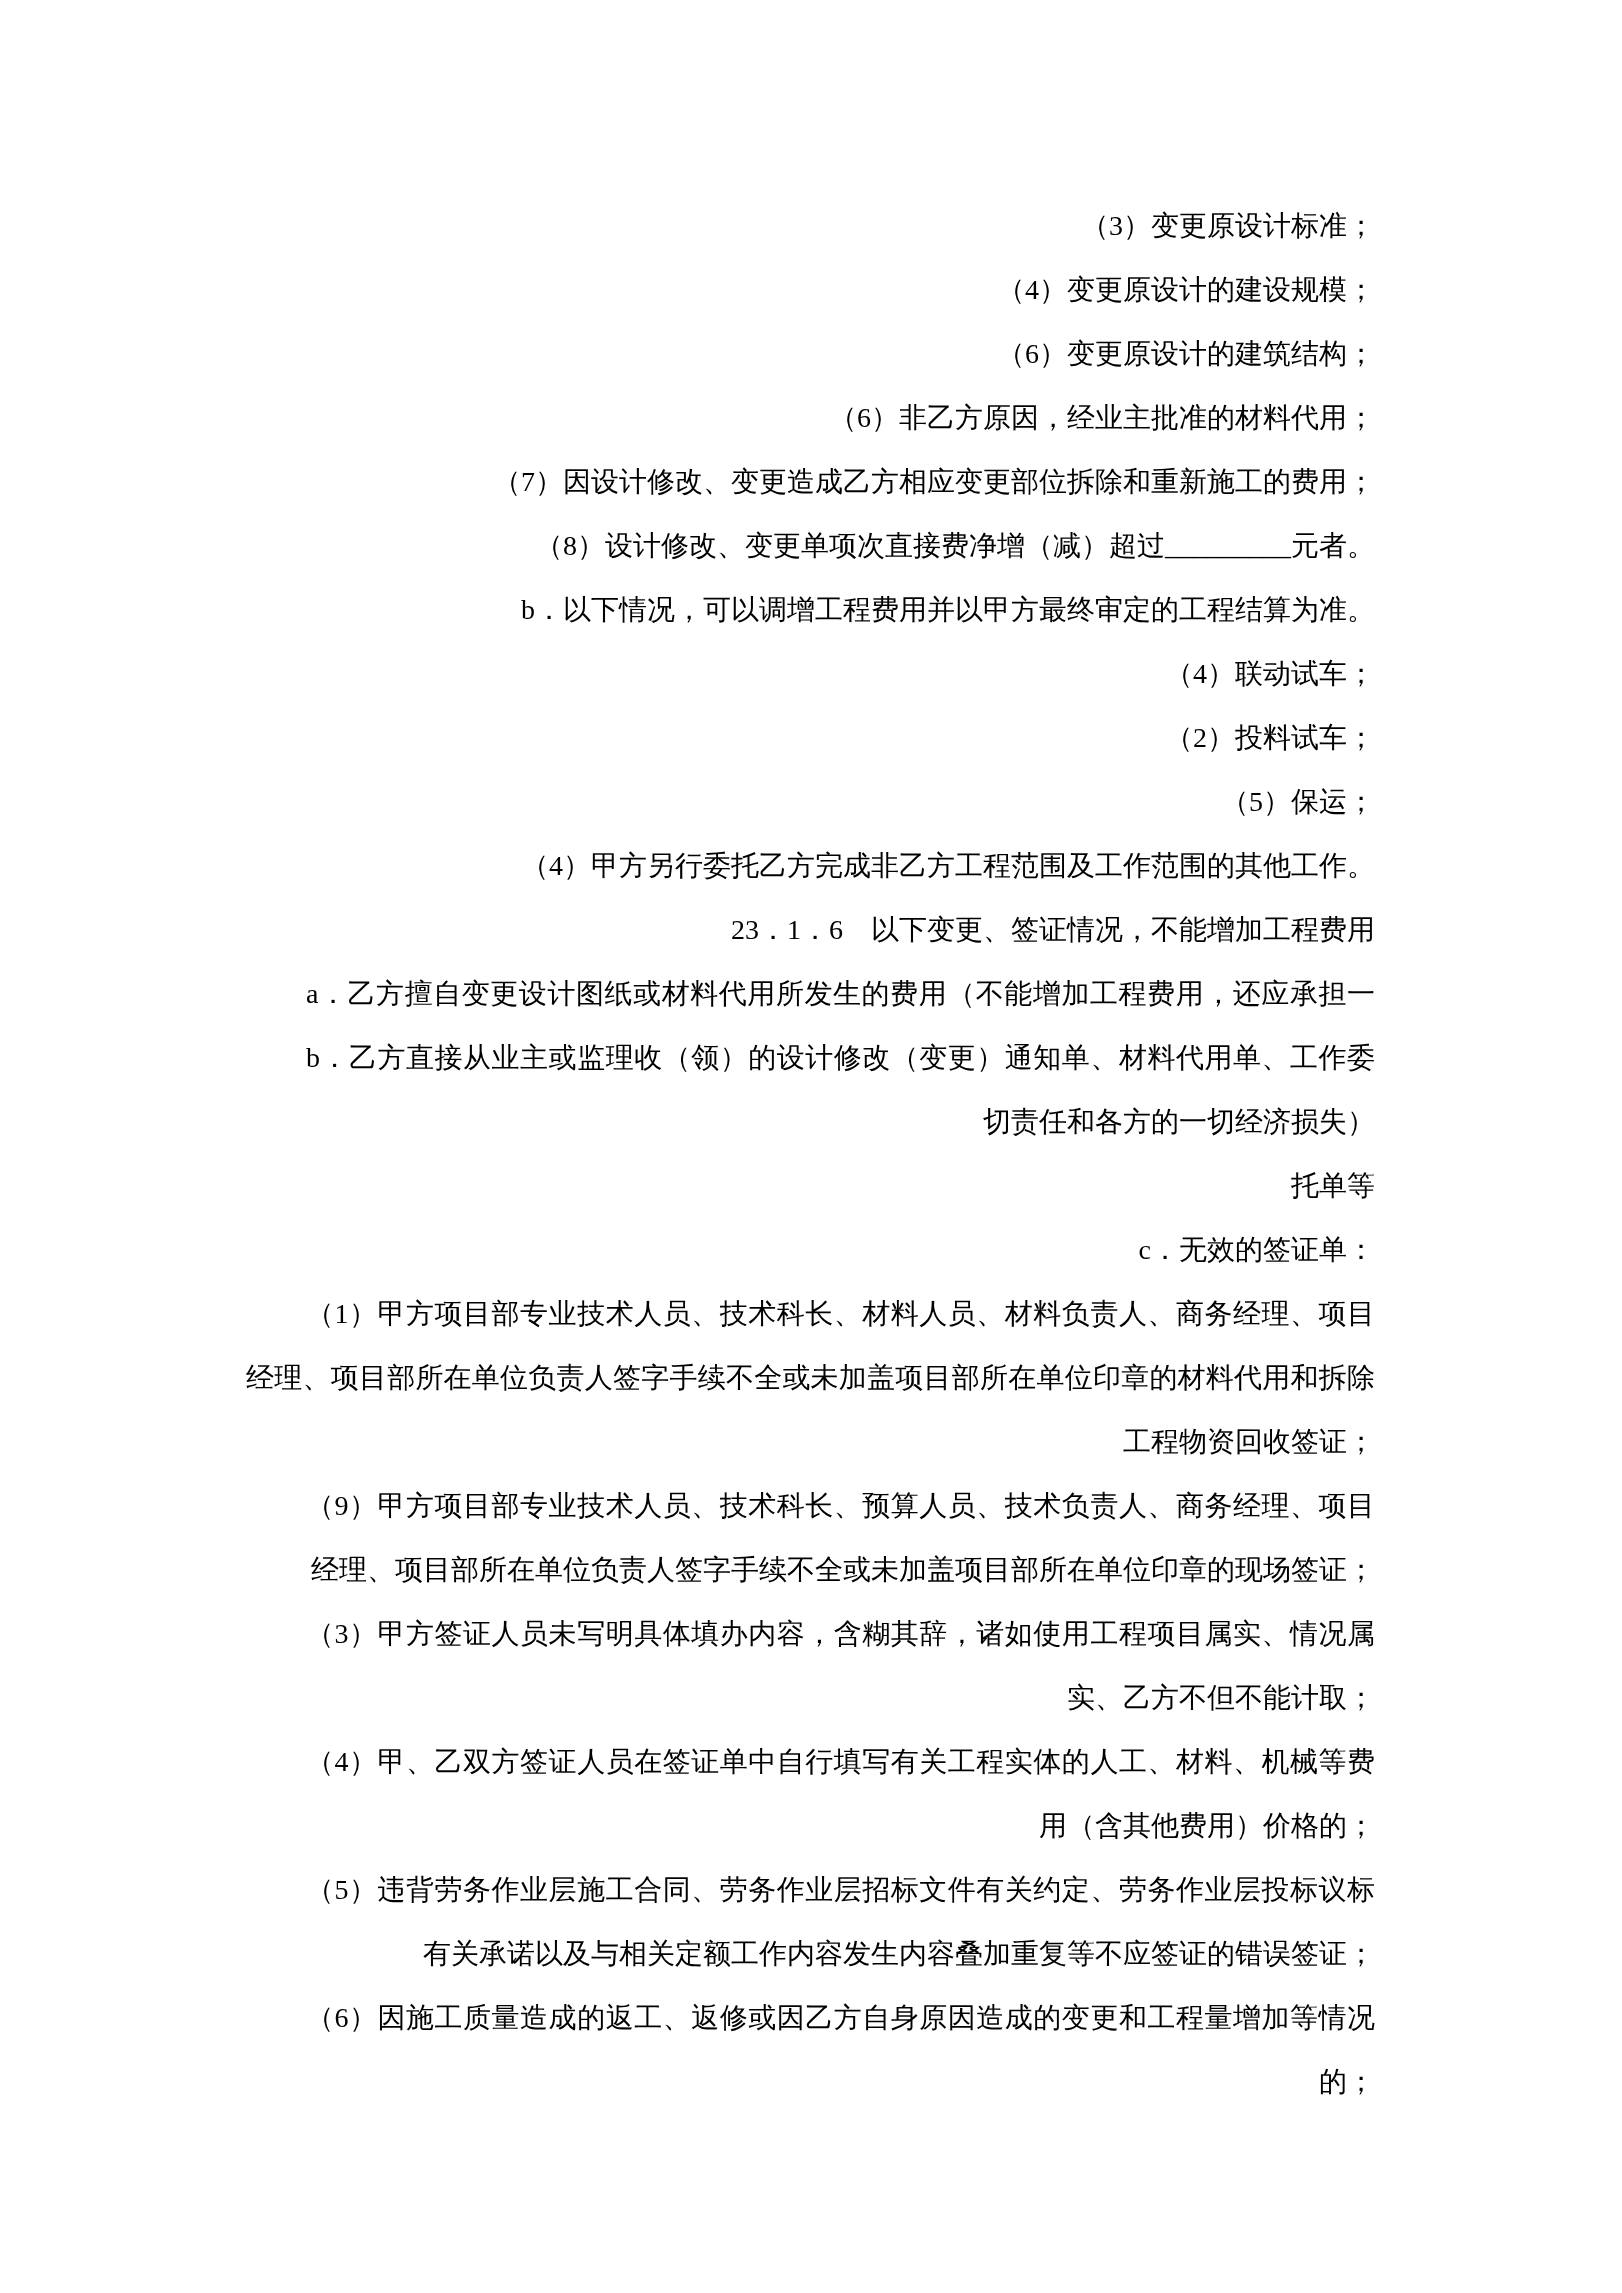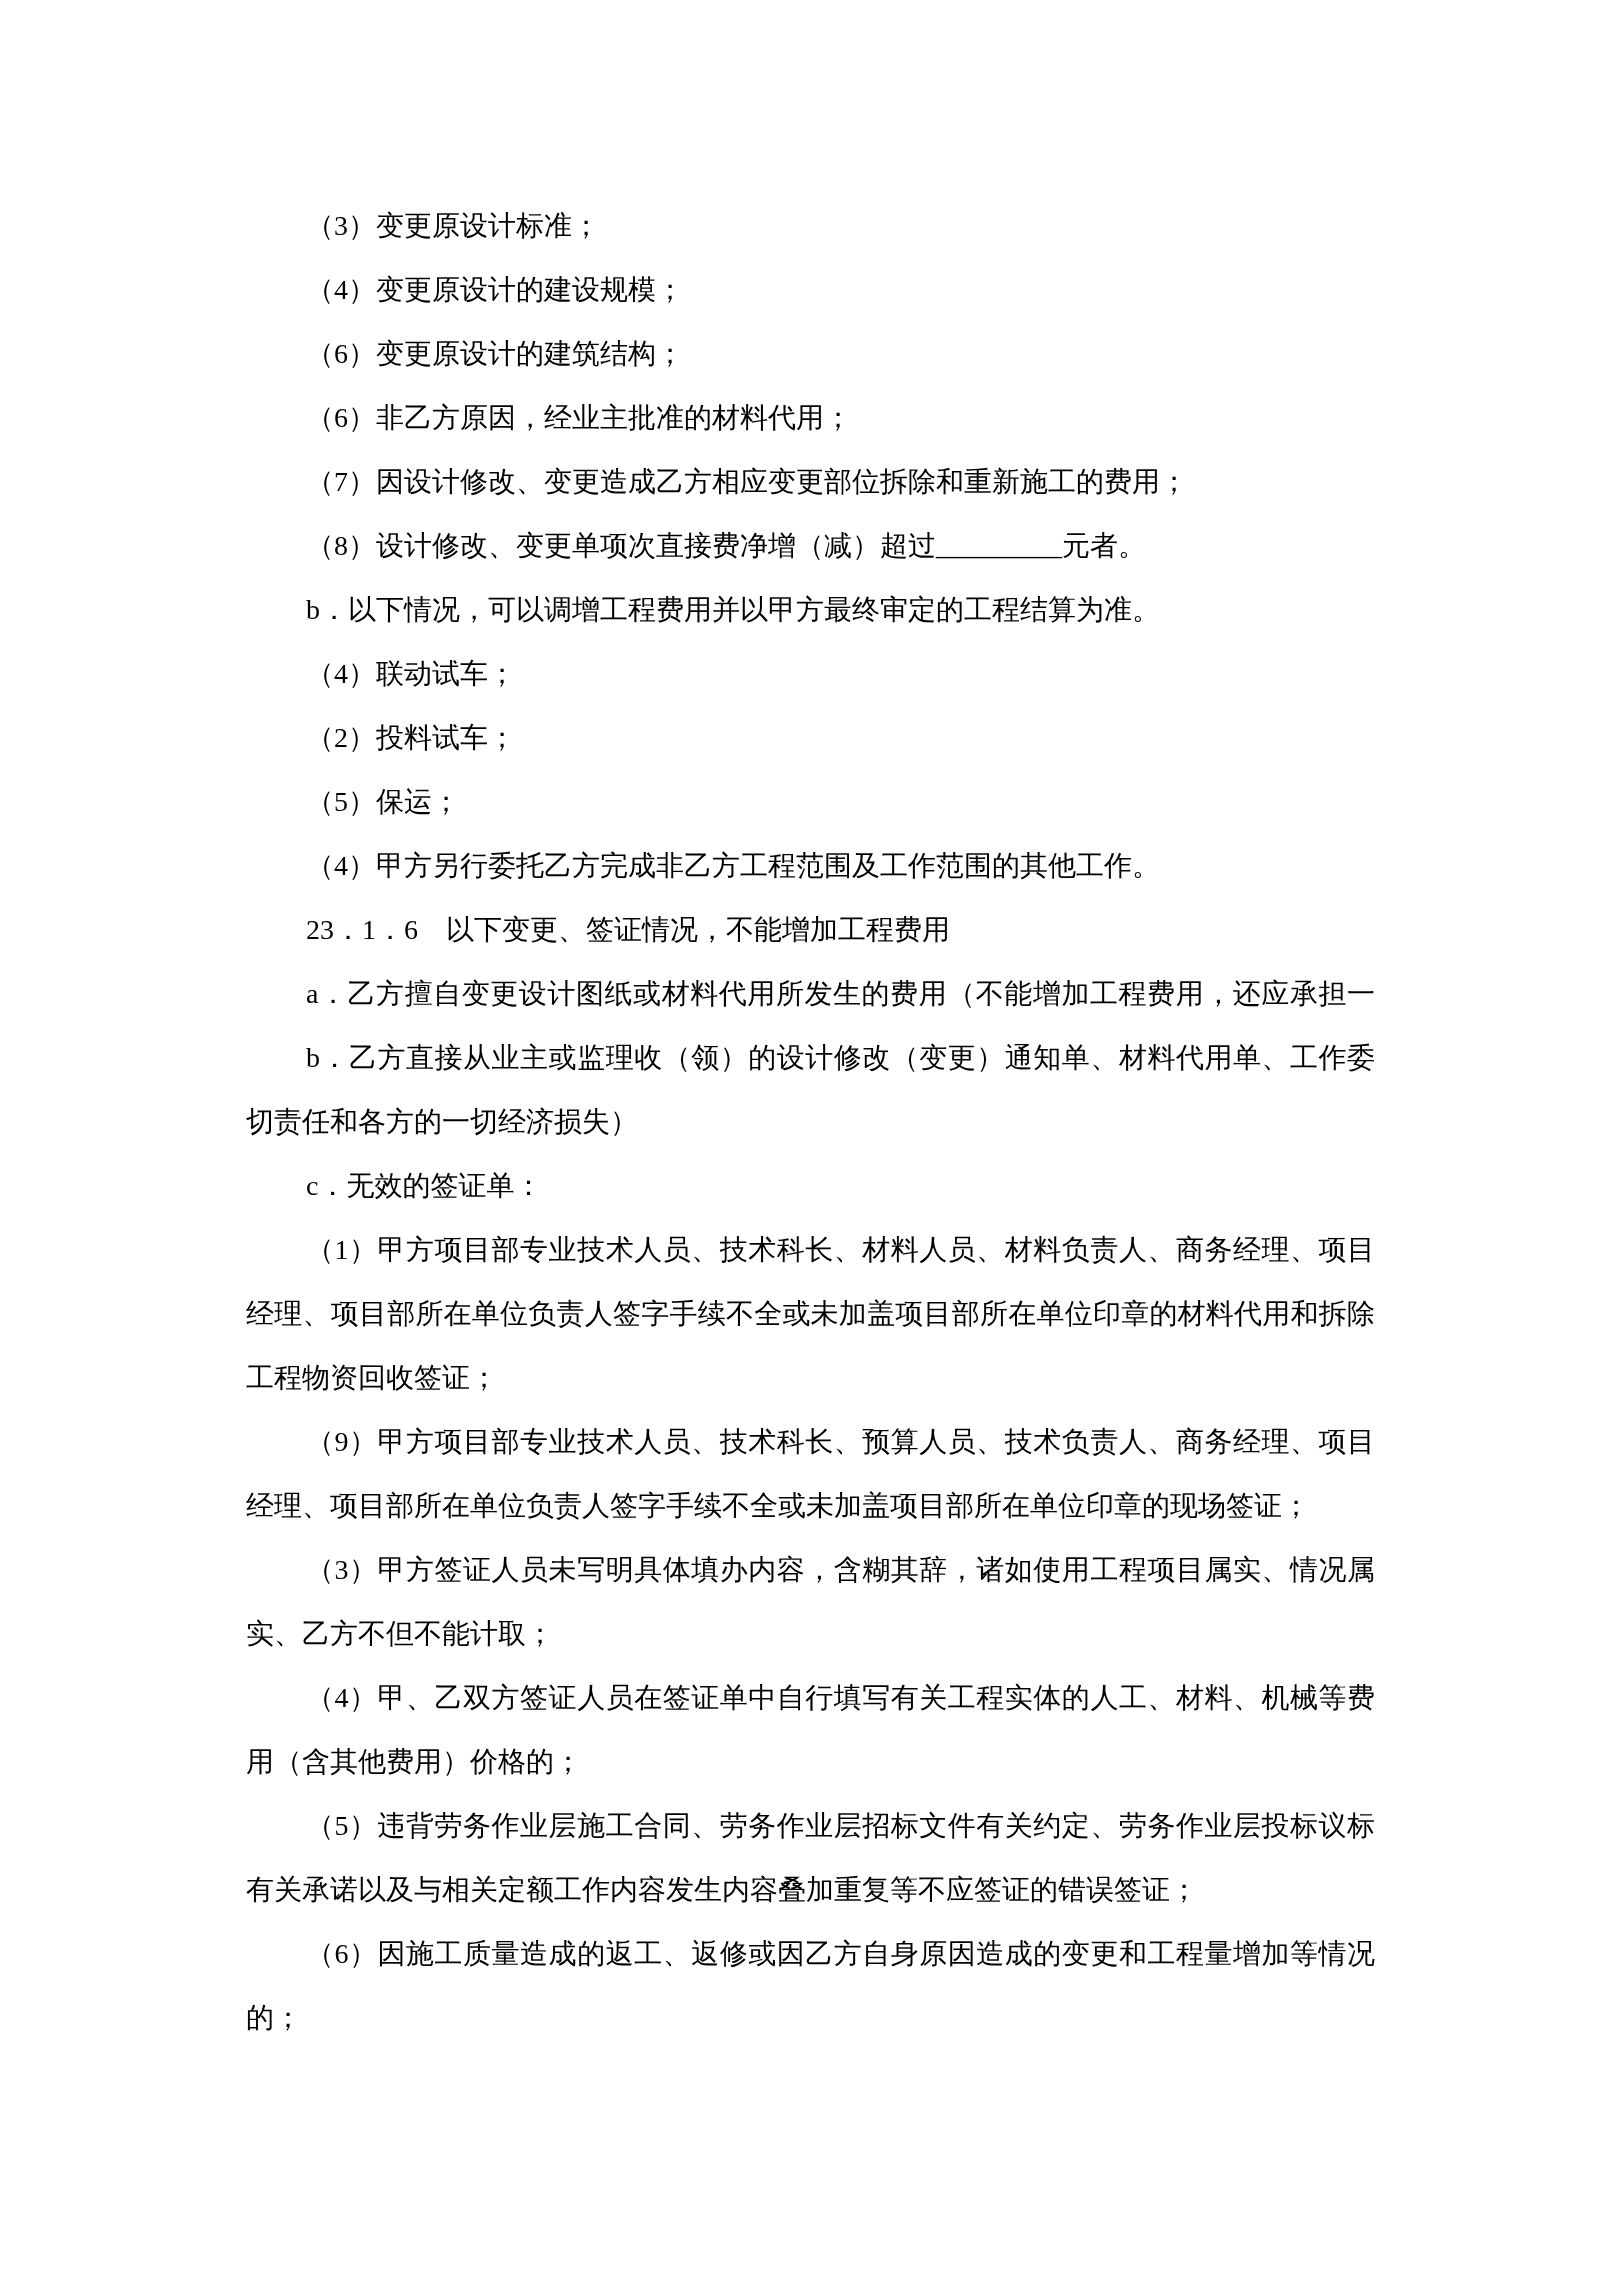--- a/index.html
+++ b/index.html
@@ -17,21 +17,21 @@
     width:1129px;
     font-family:"Liberation Serif","DejaVu Serif",serif;
     font-size:28px;
     line-height:64px;
     color:#000000;
     letter-spacing:0;
   }
   .doc-line{
     height:64px;
     white-space:nowrap;
-    text-align:left;
+    text-align:right;
   }
   .doc-line.indent{
     padding-left:60px;
   }
   .doc-line.fill{
     text-align:justify;
     text-align-last:justify;
     white-space:normal;
   }
 </style>
@@ -48,20 +48,21 @@
       <div class="doc-line indent">（8）设计修改、变更单项次直接费净增（减）超过_________元者。</div>
       <div class="doc-line indent">b．以下情况，可以调增工程费用并以甲方最终审定的工程结算为准。</div>
       <div class="doc-line indent">（4）联动试车；</div>
       <div class="doc-line indent">（2）投料试车；</div>
       <div class="doc-line indent">（5）保运；</div>
       <div class="doc-line indent">（4）甲方另行委托乙方完成非乙方工程范围及工作范围的其他工作。</div>
       <div class="doc-line indent">23．1．6　以下变更、签证情况，不能增加工程费用</div>
       <div class="doc-line indent fill">a．乙方擅自变更设计图纸或材料代用所发生的费用（不能增加工程费用，还应承担一</div>
       <div class="doc-line indent fill">b．乙方直接从业主或监理收（领）的设计修改（变更）通知单、材料代用单、工作委</div>
       <div class="doc-line">切责任和各方的一切经济损失）</div>
+      <div class="doc-line">托单等</div>
       <div class="doc-line indent">c．无效的签证单：</div>
       <div class="doc-line indent fill">（1）甲方项目部专业技术人员、技术科长、材料人员、材料负责人、商务经理、项目</div>
       <div class="doc-line fill">经理、项目部所在单位负责人签字手续不全或未加盖项目部所在单位印章的材料代用和拆除</div>
       <div class="doc-line">工程物资回收签证；</div>
       <div class="doc-line indent fill">（9）甲方项目部专业技术人员、技术科长、预算人员、技术负责人、商务经理、项目</div>
       <div class="doc-line">经理、项目部所在单位负责人签字手续不全或未加盖项目部所在单位印章的现场签证；</div>
       <div class="doc-line indent fill">（3）甲方签证人员未写明具体填办内容，含糊其辞，诸如使用工程项目属实、情况属</div>
       <div class="doc-line">实、乙方不但不能计取；</div>
       <div class="doc-line indent fill">（4）甲、乙双方签证人员在签证单中自行填写有关工程实体的人工、材料、机械等费</div>
       <div class="doc-line">用（含其他费用）价格的；</div>

